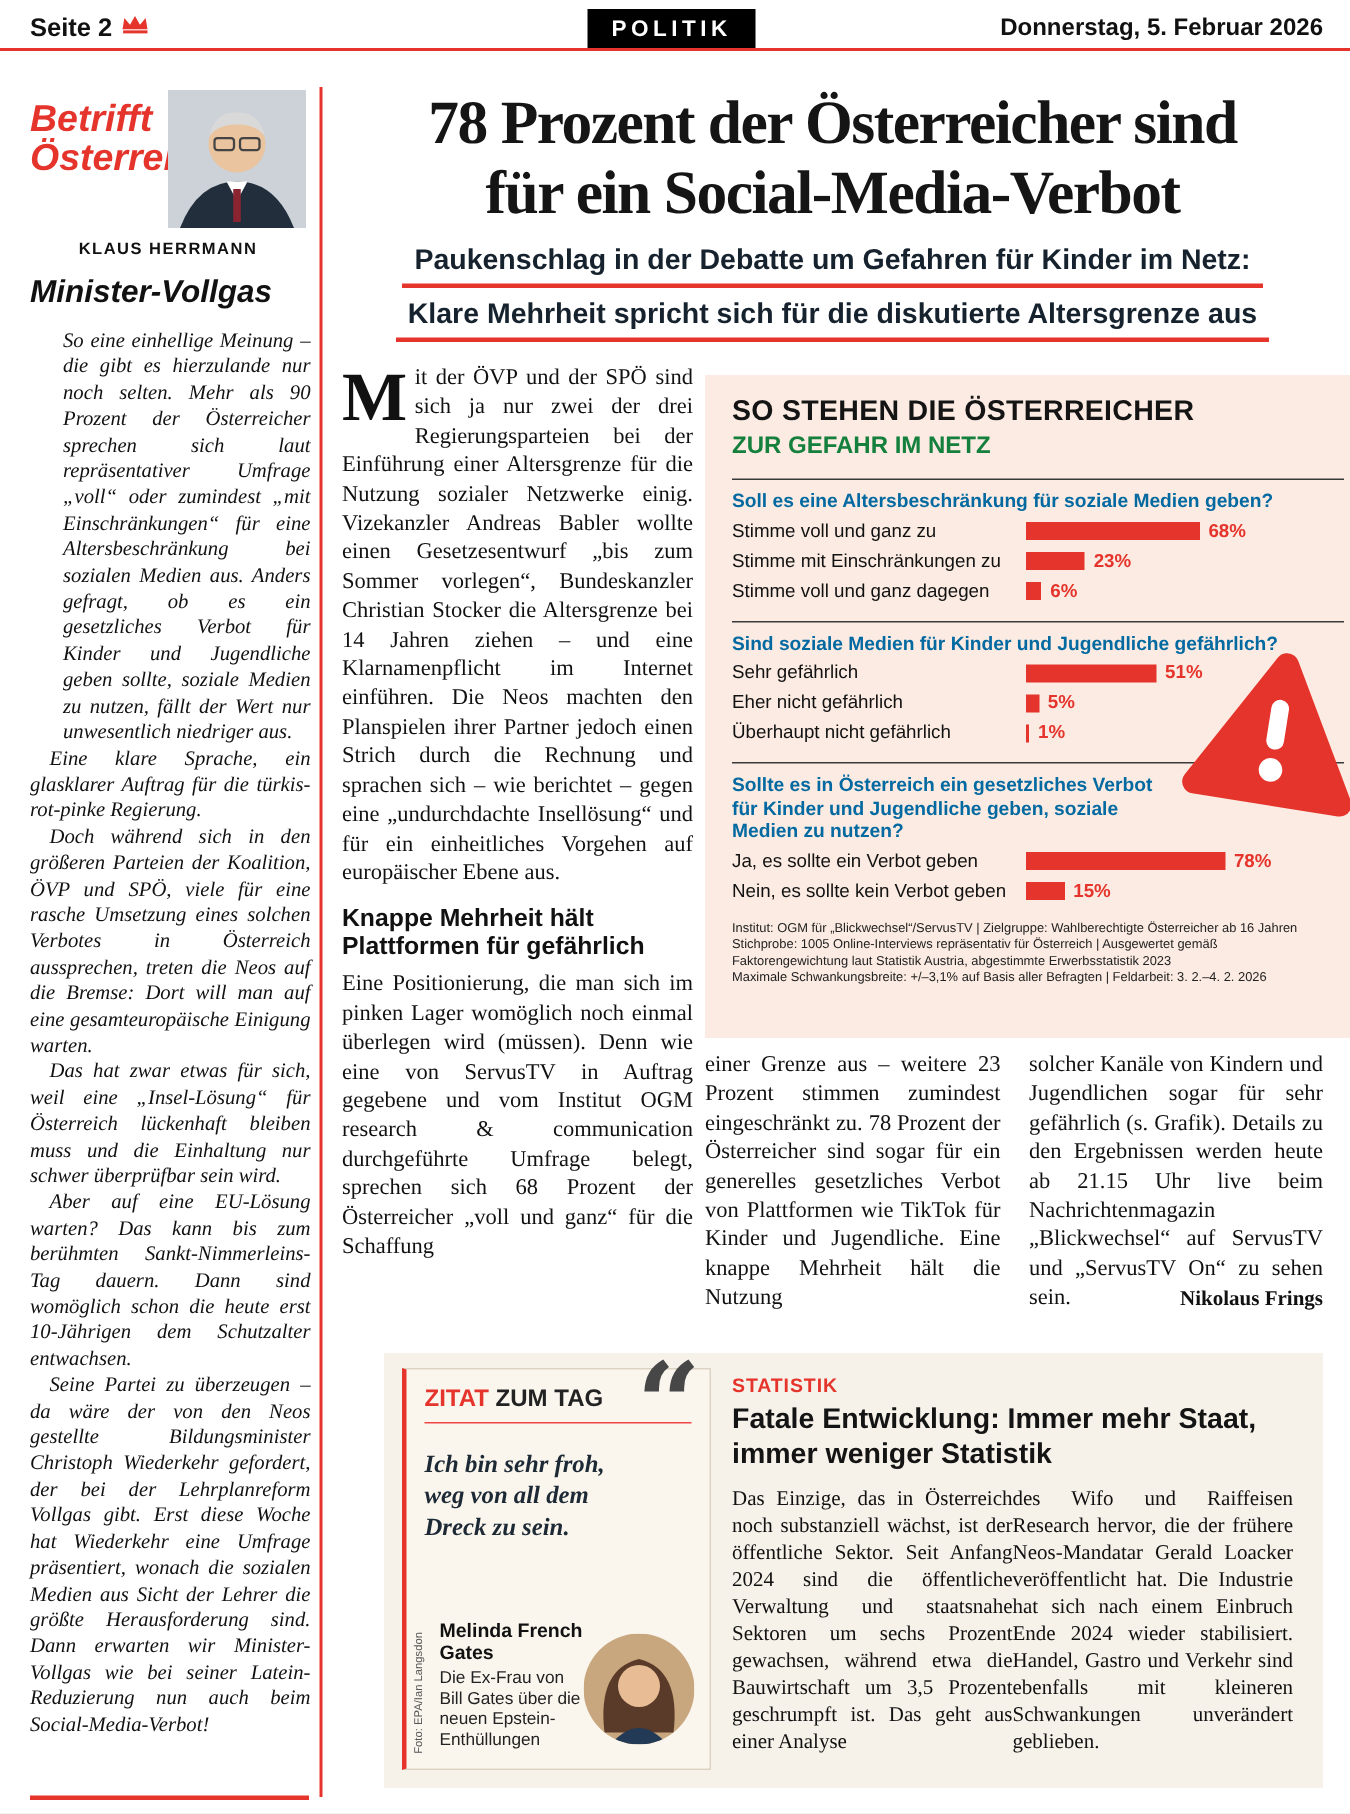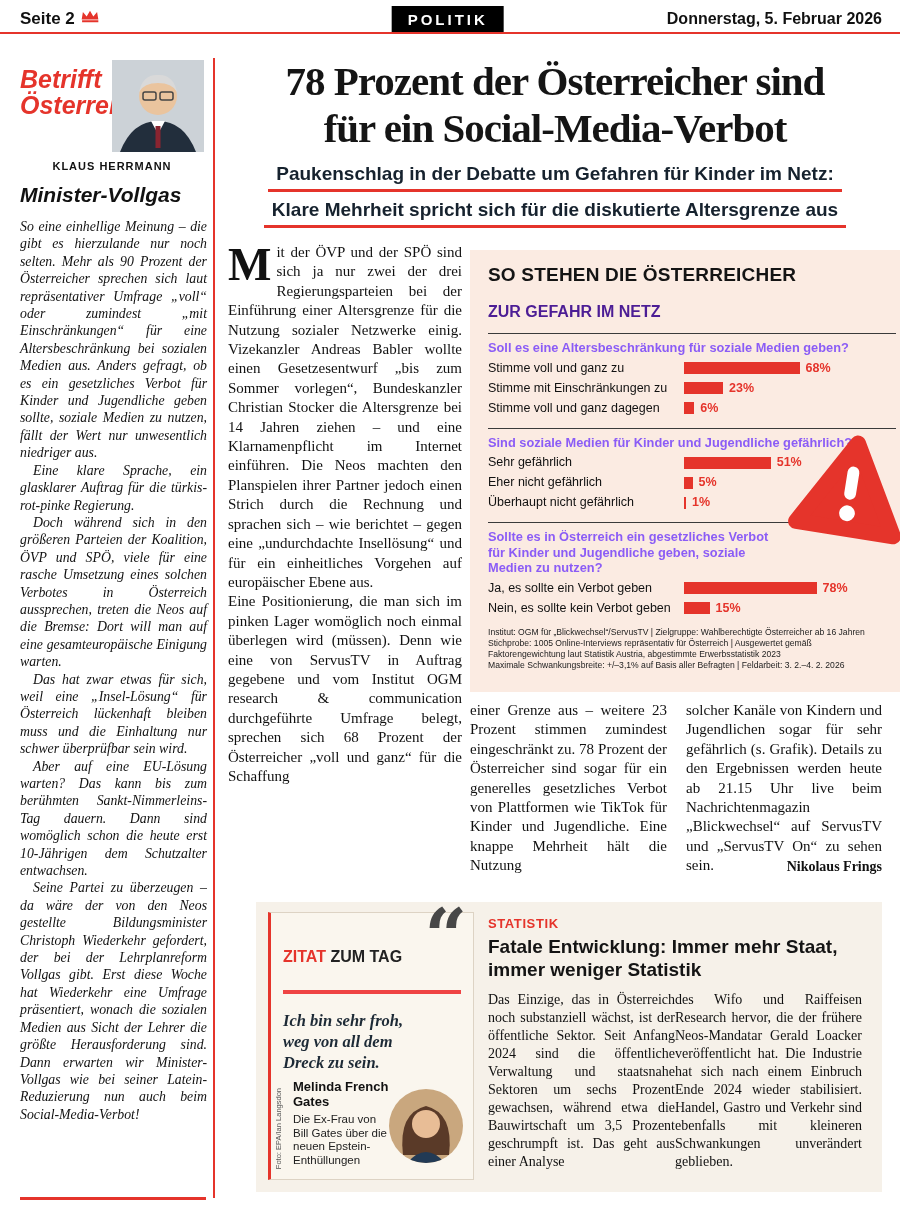--- a/index.html
+++ b/index.html
@@ -13,21 +13,21 @@
   .mast-rule{position:absolute;left:0;top:32px;width:900px;height:2px;background:#e5342b;}
   
   .brand{position:absolute;left:20px;top:66px;color:#e5342b;font:900 25px/26px "Liberation Sans",sans-serif;font-style:italic;}
   .op-photo{position:absolute;left:112px;top:60px;width:92px;height:92px;overflow:hidden;}
   .op-author{position:absolute;left:20px;top:160px;width:184px;text-align:center;
              font:700 11px/13px "Liberation Sans",sans-serif;letter-spacing:1px;}
   .op-title{position:absolute;left:20px;top:183px;font:900 21px/24px "Liberation Sans",sans-serif;font-style:italic;}
   .op-body{position:absolute;left:20px;top:218px;width:187px;font:italic 13.8px/17.4px "Liberation Serif",serif;
            text-align:justify;}
   .op-body p{margin:0;text-indent:13px;}
-  .op-body p:first-child{text-indent:0;}
+  .op-body p:first-child{text-indent:0;margin-left:22px;}
   .v-rule{position:absolute;left:213px;top:58px;width:2px;height:1140px;background:#e5342b;}
   .op-endrule{position:absolute;left:20px;top:1197px;width:186px;height:3px;background:#e5342b;}
   
   .headline{position:absolute;left:226px;top:58px;width:658px;text-align:center;
             font:900 41px/47px "Liberation Serif",serif;letter-spacing:-1px;color:#151515;}
   .kicker{position:absolute;left:226px;width:658px;text-align:center;}
   .kicker span{display:inline-block;font:700 19px/22px "Liberation Sans",sans-serif;color:#16222e;
                border-bottom:3px solid #e5342b;padding:0 8px 4px;}
   .kicker1{top:163px;}.kicker2{top:199px;}
   
@@ -35,36 +35,36 @@
   .col1{position:absolute;left:228px;top:243px;width:234px;}
   .dropcap{float:left;font:700 46px/38px "Liberation Serif",serif;padding:3px 5px 0 0;}
   .crosshead{font:800 16.5px/19px "Liberation Sans",sans-serif;margin:11px 0 6px;text-align:left;}
   .col2{position:absolute;left:470px;top:701px;width:197px;}
   .col3{position:absolute;left:686px;top:701px;width:196px;}
   .byline{font:700 14px/18px "Liberation Serif",serif;text-align:right;margin-top:-18px;}
   
   .info{position:absolute;left:470px;top:250px;width:444px;height:442px;background:#fbebe2;
         padding:14px 18px;box-sizing:border-box;overflow:hidden;}
   .info-t1{font:900 19px/22px "Liberation Sans",sans-serif;color:#141414;letter-spacing:.2px;}
-  .info-t2{font:900 16px/19px "Liberation Sans",sans-serif;color:#4c1d95;margin-top:16px;}
+  .info-t2{font:900 16px/19px "Liberation Sans",sans-serif;color:#15803d;margin-top:2px;}
   .info-credit{position:absolute;top:12px;right:2px;writing-mode:vertical-rl;transform:rotate(180deg);
                font:700 9px/10px "Liberation Sans",sans-serif;color:#1a1a1a;}
   .qrule{height:1px;background:#3a3a3a;margin:12px 0 6px;}
-  .question{font:700 12.8px/15.5px "Liberation Sans",sans-serif;margin-bottom:5px;color:#8b5cf6;}
+  .question{font:700 12.8px/15.5px "Liberation Sans",sans-serif;margin-bottom:5px;color:#0369a1;}
   .row{display:flex;align-items:center;margin:5px 0;height:15px;}
   .rlabel{width:196px;flex:none;font:12.5px/15px "Liberation Sans",sans-serif;white-space:nowrap;overflow:hidden;}
   .rbar{height:12px;background:#e5342b;flex:none;}
   .rpct{font:700 12.5px/15px "Liberation Sans",sans-serif;color:#e5342b;margin-left:6px;white-space:nowrap;}
   .footnotes{margin-top:11px;font:8.6px/11px "Liberation Sans",sans-serif;color:#222;}
   .warning{position:absolute;top:182px;right:4px;width:118px;height:112px;transform:rotate(9deg);}
   
   .strip{position:absolute;left:256px;top:902px;width:626px;height:290px;background:#f6f1e9;}
   .quote-card{position:absolute;left:12px;top:10px;width:206px;height:268px;background:#faf6ee;
               border:1px solid #ddd3c4;border-left:3px solid #e5342b;padding:10px 12px;box-sizing:border-box;}
-  .q-kick{font:900 16px/19px "Liberation Sans",sans-serif;border-bottom:4px solid #ef4444;padding-bottom:24px;margin-top:24px;}
+  .q-kick{font:900 16px/19px "Liberation Sans",sans-serif;border-bottom:1px solid #ef4444;padding-bottom:6px;}
   .q-kick .red{color:#e5342b;}.q-kick .dark{color:#222;}
   .q-glyph{position:absolute;top:-14px;right:6px;font:700 74px/74px "DejaVu Serif",serif;color:#474747;}
   .q-text{margin-top:16px;font:700 italic 16.5px/21px "Liberation Serif",serif;color:#1d2a36;width:150px;}
   .q-person{position:absolute;left:22px;bottom:12px;width:96px;}
   .q-name{font:800 13px/15px "Liberation Sans",sans-serif;}
   .q-desc{font:11.5px/13.5px "Liberation Sans",sans-serif;margin-top:4px;color:#222;}
   .q-photo{position:absolute;right:10px;bottom:16px;width:74px;height:74px;border-radius:50%;overflow:hidden;}
   .q-credit{position:absolute;left:3px;bottom:10px;writing-mode:vertical-rl;transform:rotate(180deg);
             font:7.5px/9px "Liberation Sans",sans-serif;color:#555;}
   
@@ -121,20 +121,24 @@
 
   <div class="headline">
     <div>78 Prozent der Österreicher sind</div>
     <div>für ein Social-Media-Verbot</div>
   </div>
   <div class="kicker kicker1"><span>Paukenschlag in der Debatte um Gefahren für Kinder im Netz:</span></div>
   <div class="kicker kicker2"><span>Klare Mehrheit spricht sich für die diskutierte Altersgrenze aus</span></div>
 
   <div class="col1 bodytext">
     <p style="margin:0"><span class="dropcap">M</span><span>it der ÖVP und der SPÖ sind sich ja nur zwei der drei Regierungsparteien bei der Einführung einer Altersgrenze für die Nutzung sozialer Netzwerke einig. Vizekanzler Andreas Babler wollte einen Gesetzesentwurf „bis zum Sommer vorlegen“, Bundeskanzler Christian Stocker die Altersgrenze bei 14 Jahren ziehen – und eine Klarnamenpflicht im Internet einführen. Die Neos machten den Planspielen ihrer Partner jedoch einen Strich durch die Rechnung und sprachen sich – wie berichtet – gegen eine „undurchdachte Insellösung“ und für ein einheitliches Vorgehen auf europäischer Ebene aus.</span></p>
+    <div class="crosshead">
+      <div>Knappe Mehrheit hält</div>
+      <div>Plattformen für gefährlich</div>
+    </div>
     <p style="margin:0">Eine Positionierung, die man sich im pinken Lager womöglich noch einmal überlegen wird (müssen). Denn wie eine von ServusTV in Auftrag gegebene und vom Institut OGM research &amp; communication durchgeführte Umfrage belegt, sprechen sich 68 Prozent der Österreicher „voll und ganz“ für die Schaffung</p>
   </div>
 
   <div class="info">
     <div class="info-t1">SO STEHEN DIE ÖSTERREICHER</div>
     <div class="info-t2">ZUR GEFAHR IM NETZ</div>
     <div class="info-credit">Krone KREATIV</div>
 
     <div class="qrule"></div>
     <div class="question">Soll es eine Altersbeschränkung für soziale Medien geben?</div>

